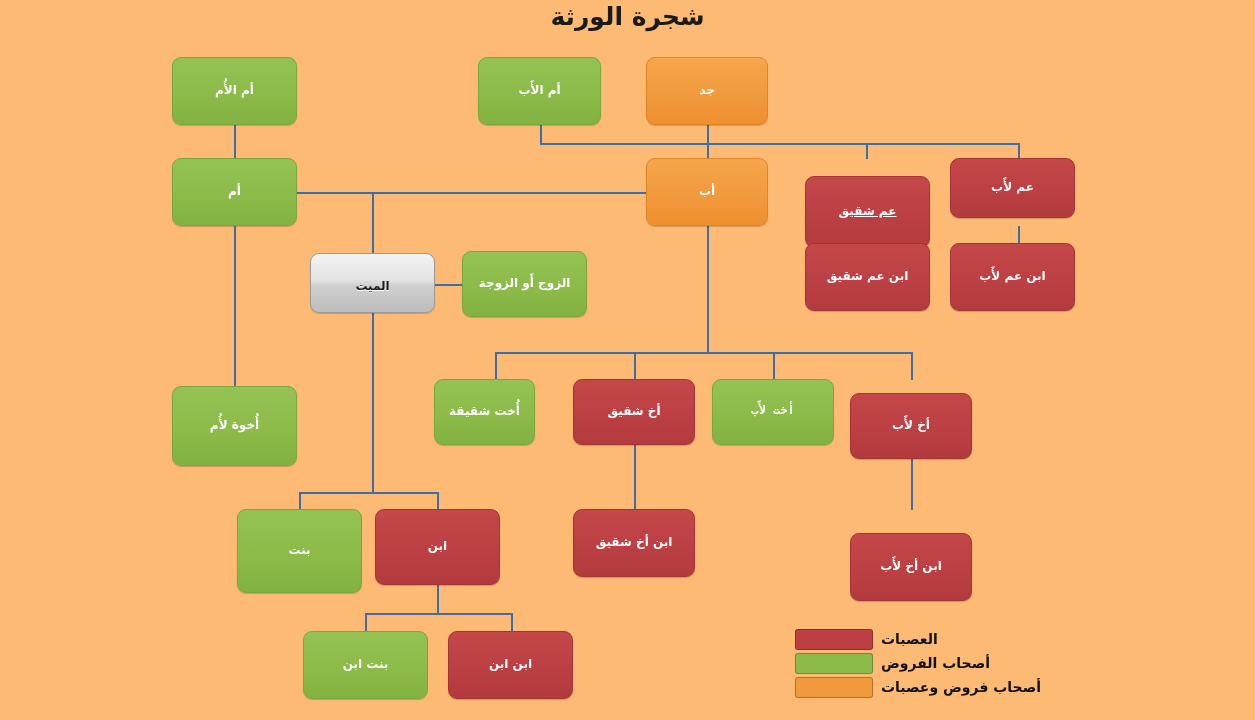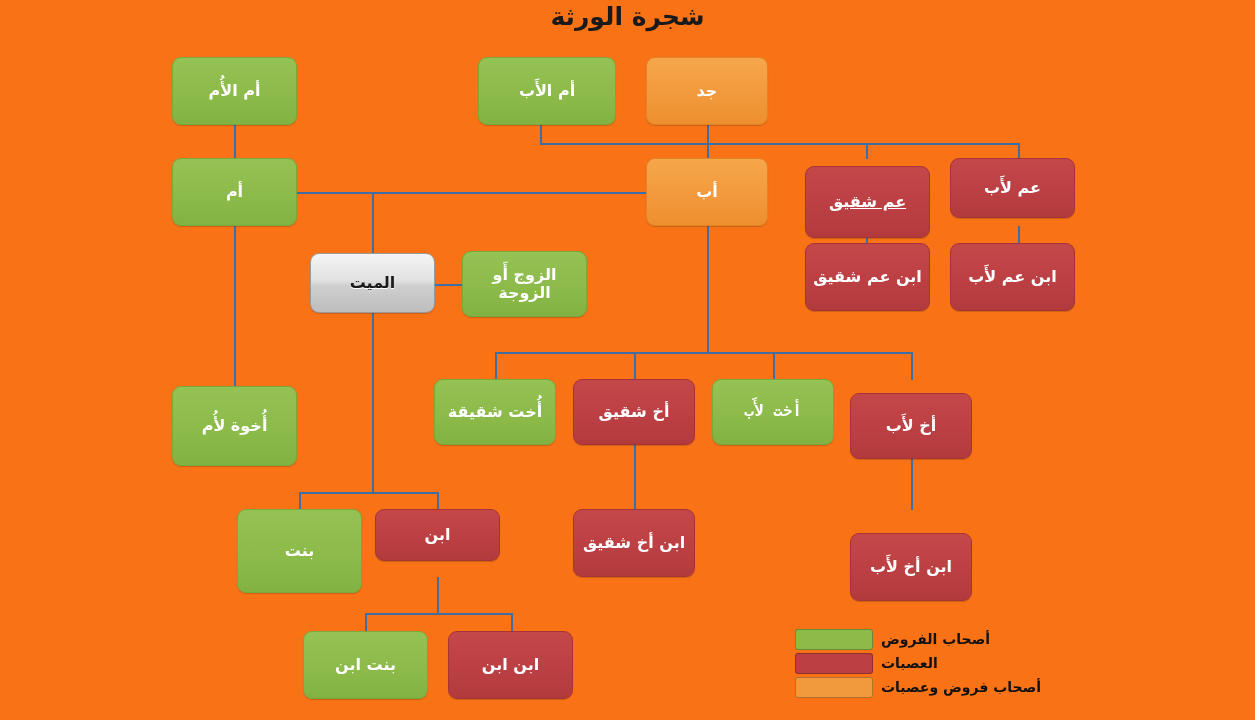--- a/index.html
+++ b/index.html
@@ -4,21 +4,21 @@
 <style>
   html, body {
     margin: 0;
     padding: 0;
     background: #ffffff;
   }
   #canvas {
     position: relative;
     width: 1255px;
     height: 720px;
-    background: #f97316;
+    background: #fdba74;
     font-family: "DejaVu Sans", "Liberation Sans", sans-serif;
     overflow: hidden;
   }
   #title {
     position: absolute;
     left: 0;
     top: 2px;
     width: 1255px;
     text-align: center;
     font-size: 25px;
@@ -28,21 +28,21 @@
   }
   .node {
     position: absolute;
     box-sizing: border-box;
     border-radius: 9px;
     display: flex;
     align-items: center;
     justify-content: center;
     text-align: center;
     color: #ffffff;
-    font-size: 16px;
+    font-size: 12px;
     font-weight: bold;
     line-height: 1.15;
     padding: 18px 4px;
     border: 1px solid rgba(0,0,0,0.20);
     box-shadow: 0 1px 1px rgba(0,0,0,0.18);
     z-index: 3;
   }
   .green {
     background: linear-gradient(to bottom, #94c254 0%, #8cbb4a 55%, #82b241 100%);
     border-color: #7aa83d;
@@ -57,20 +57,21 @@
     justify-content: center;
   }
   .orange {
     background: linear-gradient(to bottom, #f7a64b 0%, #f19a3d 55%, #ee8f2e 100%);
   }
   .gray {
     background: linear-gradient(to bottom, #f4f4f4 0%, #e2e2e2 45%, #cfcfcf 55%, #bdbdbd 100%);
     border: 1px solid #9a9a9a;
     color: #1a1a1a;
     text-shadow: 0 1px 0 #ffffff;
+    align-items: flex-end;
   }
   .conn {
     position: absolute;
     background: #3f6ea5;
     z-index: 1;
   }
   .conn.h { height: 2px; }
   .conn.v { width: 2px; }
 
   #legend {
@@ -144,94 +145,94 @@
       <div class="conn v" style="left: 437px; top: 492px; height: 18px;"></div>
       <div class="conn v" style="left: 437px; top: 577px; height: 36px;"></div>
       <div class="conn h" style="left: 365px; top: 613px; width: 146px;"></div>
       <div class="conn v" style="left: 365px; top: 613px; height: 19px;"></div>
       <div class="conn v" style="left: 511px; top: 613px; height: 19px;"></div>
     </div>
   <div id="node-layer">
       <div class="node green" style="left: 172px; top: 57px; width: 125px; height: 68px;">
         <span>أم الأُم</span>
       </div>
-      <div class="node green" style="left: 478px; top: 57px; width: 138px; height: 68px;">
+      <div class="node green" style="left: 478px; top: 57px; width: 123px; height: 68px;">
         <span>أم الأَب</span>
       </div>
       <div class="node orange" style="left: 646px; top: 57px; width: 122px; height: 68px;">
         <span>جد</span>
       </div>
       <div class="node green" style="left: 172px; top: 158px; width: 125px; height: 68px;">
         <span>أم</span>
       </div>
       <div class="node orange" style="left: 646px; top: 158px; width: 122px; height: 68px;">
         <span>أب</span>
       </div>
-      <div class="node red" style="left: 805px; top: 166px; width: 125px; height: 72px; text-decoration: underline;">
+      <div class="node red" style="left: 805px; top: 176px; width: 125px; height: 72px; text-decoration: underline;">
         <span>عم شقيق</span>
       </div>
       <div class="node red" style="left: 950px; top: 158px; width: 125px; height: 60px;">
         <span>عم لأَب</span>
       </div>
       <div class="node red" style="left: 805px; top: 243px; width: 125px; height: 68px;">
         <span>ابن عم شقيق</span>
       </div>
       <div class="node red" style="left: 950px; top: 243px; width: 125px; height: 68px;">
         <span>ابن عم لأَب</span>
       </div>
       <div class="node gray" style="left: 310px; top: 253px; width: 125px; height: 60px;">
         <span>الميت</span>
       </div>
       <div class="node green" style="left: 462px; top: 251px; width: 125px; height: 66px; justify-content: center;">
         <span>الزوج أَو الزوجة</span>
       </div>
       <div class="node green" style="left: 172px; top: 386px; width: 125px; height: 80px;">
         <span>أُخوة لأُم</span>
       </div>
-      <div class="node green" style="left: 434px; top: 379px; width: 122px; height: 66px;">
+      <div class="node green" style="left: 434px; top: 379px; width: 101px; height: 66px;">
         <span>أُخت شقيقة</span>
       </div>
       <div class="node red" style="left: 573px; top: 379px; width: 122px; height: 66px;">
         <span>أخ شقيق</span>
       </div>
       <div class="node green" style="left: 712px; top: 379px; width: 122px; height: 66px; font-family: Liberation Mono, monospace;">
         <span>أخت لأَب</span>
       </div>
       <div class="node red" style="left: 850px; top: 393px; width: 122px; height: 66px;">
         <span>أخ لأَب</span>
       </div>
       <div class="node red" style="left: 573px; top: 509px; width: 122px; height: 68px;">
         <span>ابن أخ شقيق</span>
       </div>
       <div class="node red" style="left: 850px; top: 533px; width: 122px; height: 68px;">
         <span>ابن أخ لأَب</span>
       </div>
       <div class="node green" style="left: 237px; top: 509px; width: 125px; height: 84px;">
         <span>بنت</span>
       </div>
-      <div class="node red" style="left: 375px; top: 509px; width: 125px; height: 52px;">
+      <div class="node red" style="left: 375px; top: 509px; width: 125px; height: 76px;">
         <span>ابن</span>
       </div>
       <div class="node green" style="left: 303px; top: 631px; width: 125px; height: 68px;">
         <span>بنت ابن</span>
       </div>
       <div class="node red" style="left: 448px; top: 631px; width: 125px; height: 68px;">
         <span>ابن ابن</span>
       </div>
     </div>
 
   <div id="legend">
+      <div class="legend-row">
+        <span class="legend-label">العصبات</span>
+        <span class="legend-swatch red" style="background: rgb(188, 64, 67);"></span>
+      </div>
       <div class="legend-row">
         <span class="legend-label">أصحاب الفروض</span>
         <span class="legend-swatch green" style="background: rgb(140, 187, 74);"></span>
       </div>
       <div class="legend-row">
-        <span class="legend-label">العصبات</span>
-        <span class="legend-swatch red" style="background: rgb(188, 64, 67);"></span>
-      </div>
-      <div class="legend-row">
         <span class="legend-label">أصحاب فروض وعصبات</span>
         <span class="legend-swatch orange" style="background: rgb(241, 154, 61);"></span>
       </div>
     </div>
 
   <div id="footnote"></div>
 </div>
 
 </body></html>

